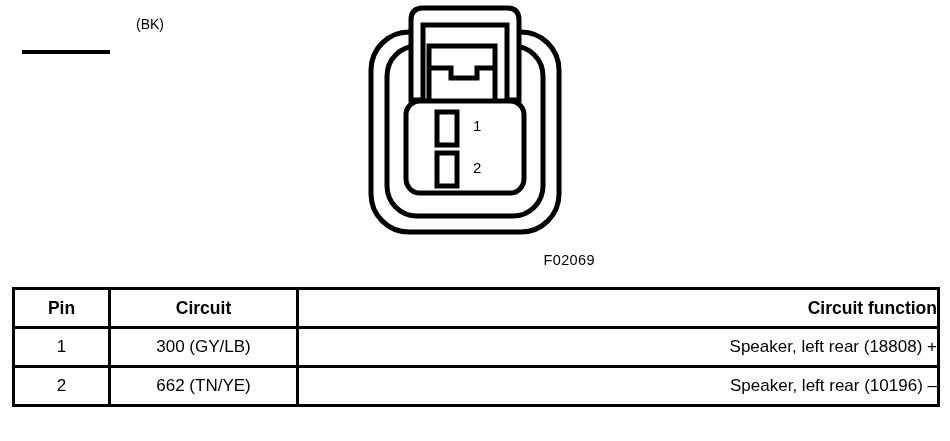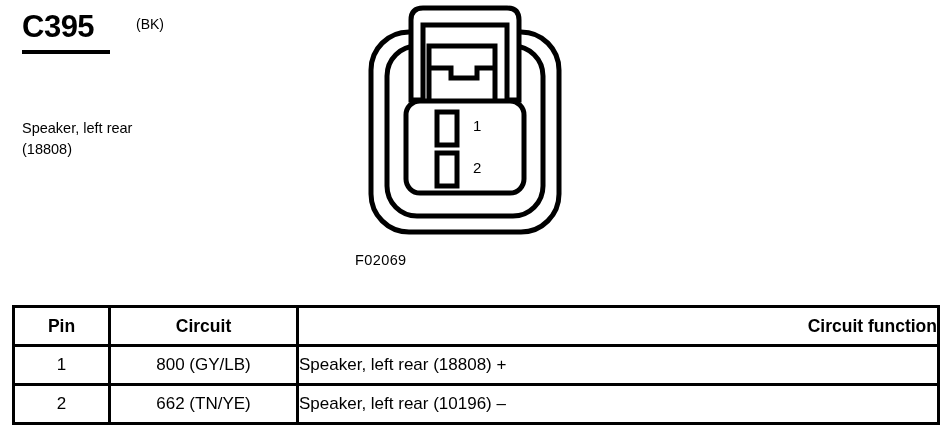--- a/index.html
+++ b/index.html
@@ -77,68 +77,65 @@
   #connector-svg {
     position: absolute;
     left: 0;
     top: 0;
   }
   #connector-figure-label {
     position: absolute;
     left: 0;
     top: 252px;
     width: 240px;
-    text-align: left;
+    text-align: right;
     font-size: 14.5px;
     letter-spacing: 0.4px;
   }
   .pin-number-label {
     position: absolute;
     font-size: 15px;
     line-height: 15px;
   }
   #pin-label-1 { left: 118px; top: 118px; }
   #pin-label-2 { left: 118px; top: 160px; }
 
   
   #pinout-table {
     position: absolute;
     left: 12px;
-    top: 305px;
+    top: 287px;
     width: 928px;
     border-collapse: collapse;
     table-layout: fixed;
   }
   #pinout-table td, #pinout-table th {
     border: 3px solid #000000;
     height: 36px;
     padding: 0;
     font-size: 17px;
     font-weight: normal;
     background: #ffffff;
   }
   #pinout-table thead th {
     font-weight: bold;
     font-size: 17.5px;
     text-align: center;
   }
   .col-pin { width: 93px; text-align: center; }
   .col-circuit { width: 185px; text-align: center; }
   .col-function { text-align: left; }
-  td.col-function { padding-left: 18px; }
+  td.col-function { padding-left: 18px; text-align: right; }
 </style>
 </head>
 <body>
 
 <div id="header-block">
-  <div id="connector-id">C395</div>
   <div id="connector-color-code">(BK)</div>
   <div id="id-underline"></div>
-  <div id="component-desc">Speaker, left rear
-(18808)</div>
 </div>
 
 <div id="connector-figure">
 
   <svg id="connector-svg" width="240" height="245" viewBox="0 0 240 245">
 
     <rect x="16" y="32" width="188" height="200" rx="38" ry="38" fill="#ffffff" stroke="#000000" stroke-width="5"></rect>
 
     <rect x="32" y="46" width="156" height="170" rx="30" ry="30" fill="#ffffff" stroke="#000000" stroke-width="5"></rect>
 
@@ -167,21 +164,21 @@
   <thead>
     <tr>
       <th class="col-pin">Pin</th>
       <th class="col-circuit">Circuit</th>
       <th class="col-function" style="text-align:right;">Circuit function</th>
     </tr>
   </thead>
   <tbody>
     <tr>
       <td class="col-pin">1</td>
-      <td class="col-circuit">800 (GY/LB)</td>
+      <td class="col-circuit">300 (GY/LB)</td>
       <td class="col-function">Speaker, left rear (18808) +</td>
     </tr>
     <tr>
       <td class="col-pin">2</td>
       <td class="col-circuit">662 (TN/YE)</td>
       <td class="col-function">Speaker, left rear (10196) –</td>
     </tr>
   </tbody>
 </table>
 

